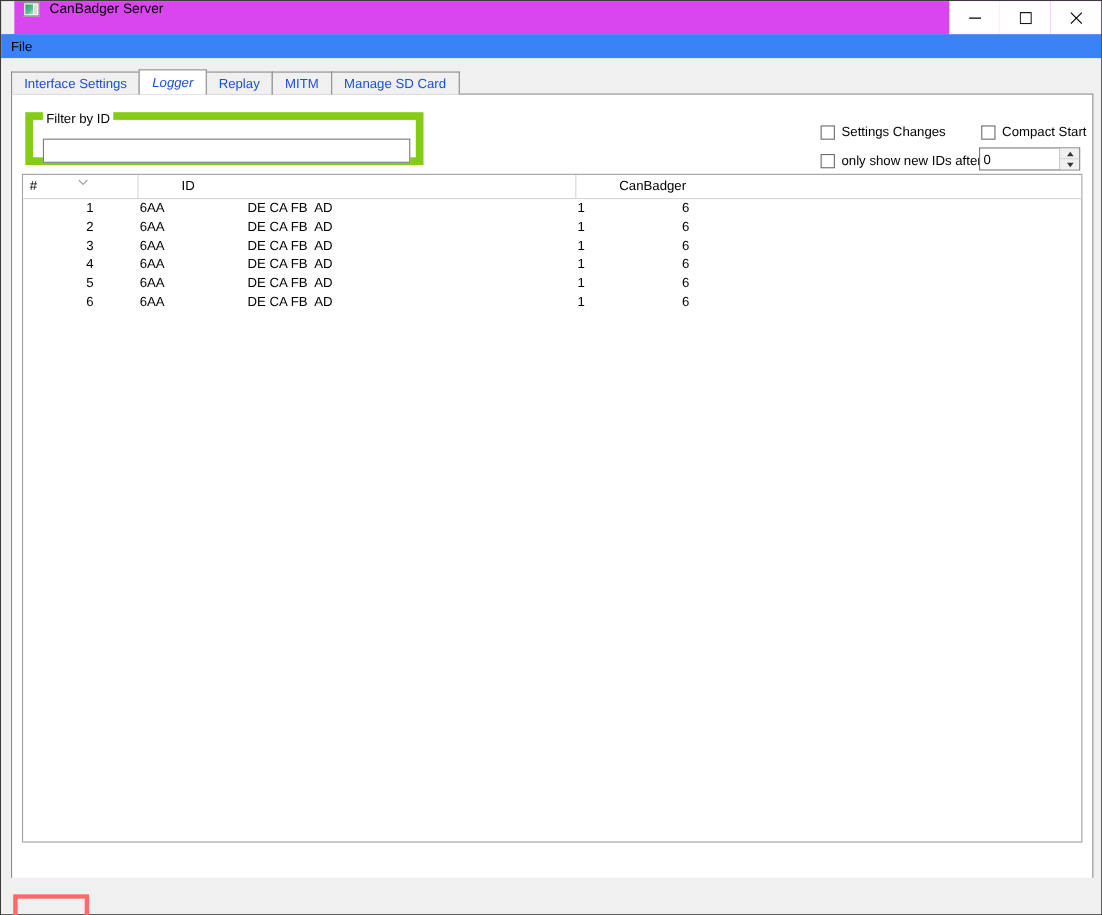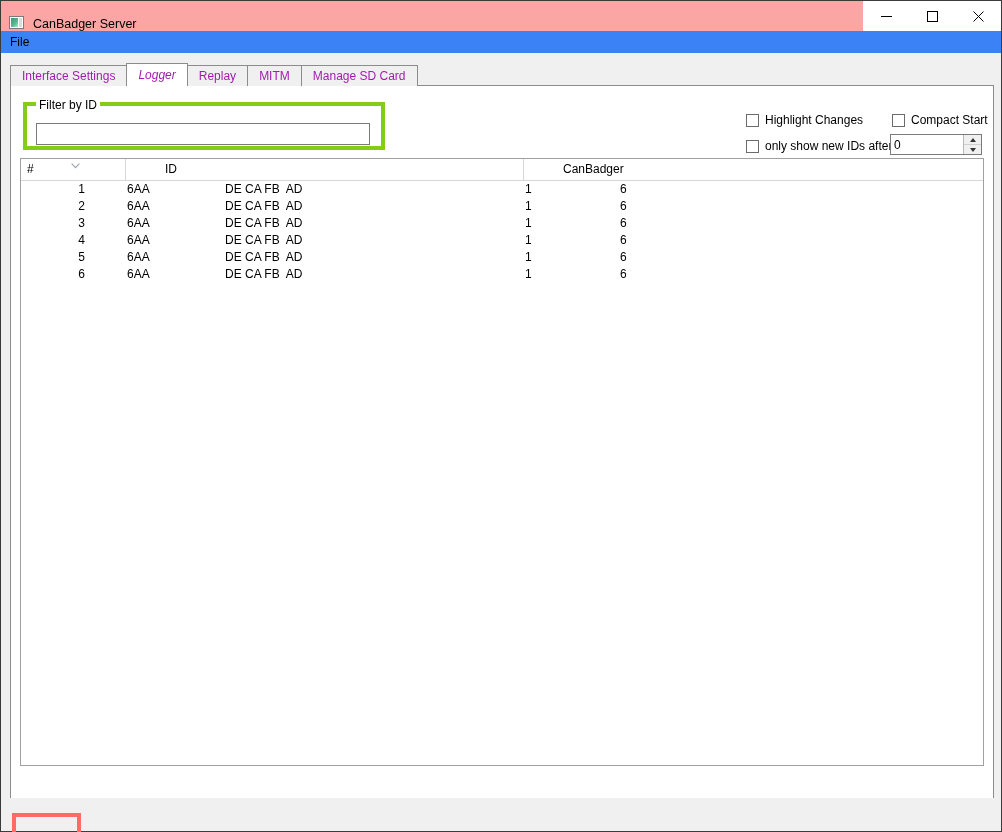--- a/index.html
+++ b/index.html
@@ -25,25 +25,26 @@
     box-sizing: border-box;
     border: 1px solid #3b3b3b;
     background: #f0f0f0;
     display: flex;
     flex-direction: column;
   }
 
   
   .titlebar {
     height: 30px;
-    background: #fca5a5;
-    display: flex;
-    align-items: flex-end;
+    background: #d946ef;
+    display: flex;
+    align-items: flex-start;
     flex: none;
     position: relative;
+    margin-left: 12px;
   }
   .app-icon {
     width: 16px; height: 16px;
     margin-left: 8px;
     margin-right: 8px;
     position: relative;
     flex: none;
   }
   .app-icon .frame {
     position: absolute;
@@ -122,21 +123,21 @@
     height: 21px;
     line-height: 21px;
     padding: 0 11px;
     font-size: 12px;
     box-sizing: border-box;
     border: 1px solid #8c8c8c;
     border-bottom: none;
     background: #f0f0f0;
     margin-right: -1px;
     white-space: nowrap;
-    color: #a21caf;
+    color: #1d4ed8;
   }
   .tab.selected {
     background: #ffffff;
     height: 23px;
     line-height: 22px;
     position: relative;
     z-index: 4;
     font-style: italic;
   }
 
@@ -148,21 +149,21 @@
     height: 736px;
     box-sizing: border-box;
     border: 1px solid #8c8c8c;
     background: #ffffff;
   }
 
   
   .groupbox {
     position: absolute;
     box-sizing: border-box;
-    border: 4px solid #84cc16;
+    border: 7px solid #84cc16;
   }
   .groupbox > .gb-label {
     position: absolute;
     top: -8px;
     left: 9px;
     background: #ffffff;
     padding: 0 3px;
     font-size: 12px;
     line-height: 14px;
     white-space: nowrap;
@@ -394,21 +395,21 @@
     <div class="tabpanel">
 
       <div class="groupbox" style="left:12px; top:16px; width:362px; height:48px;">
         <div class="gb-label">Filter by ID</div>
         <input class="gb-input" type="text" style="left: 9px; top: 17px; width: 334px; height: 22px;" value="">
       </div>
 
 
       <div class="cbrow" style="left:735px; top:27px;">
         <div class="cbox"></div>
-        <div class="cblabel">Highlight Changes</div>
+        <div class="cblabel">Settings Changes</div>
       </div>
 
       <div class="cbrow" style="left:881px; top:27px;">
         <div class="cbox"></div>
         <div class="cblabel">Compact Start</div>
       </div>
 
       <div class="cbrow" style="left:735px; top:53px;">
         <div class="cbox"></div>
         <div class="cblabel">only show new IDs after</div>

